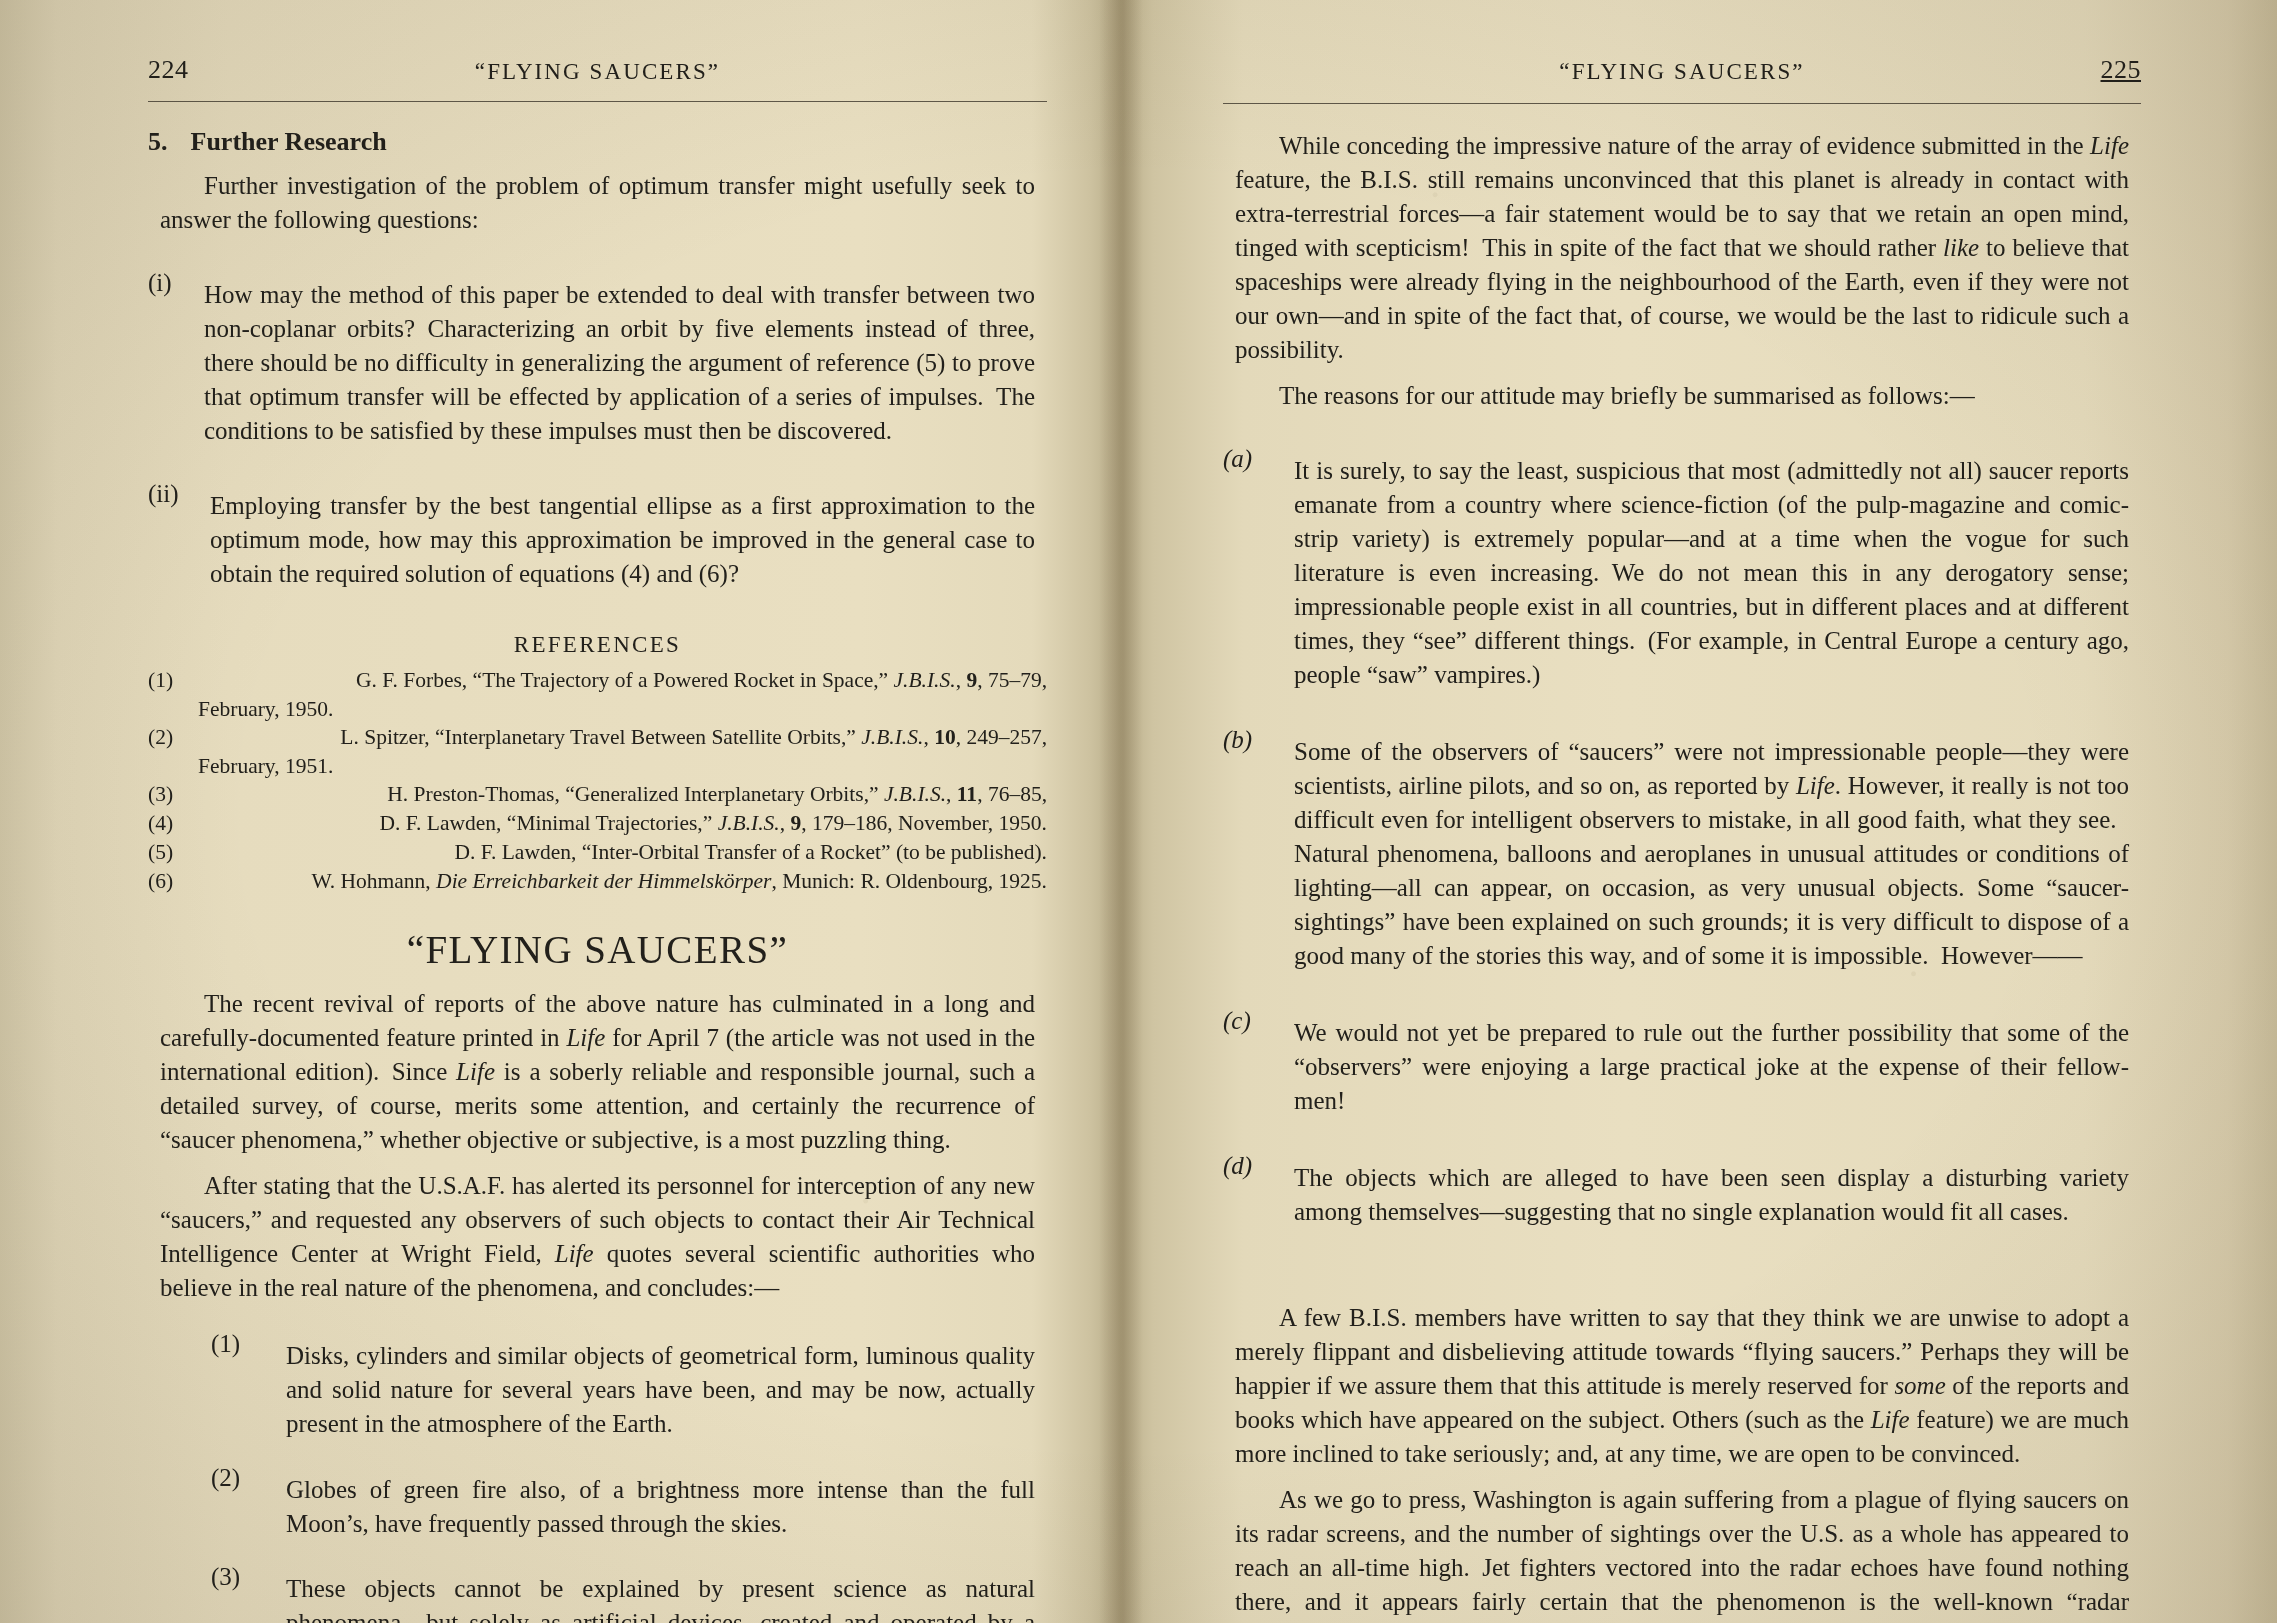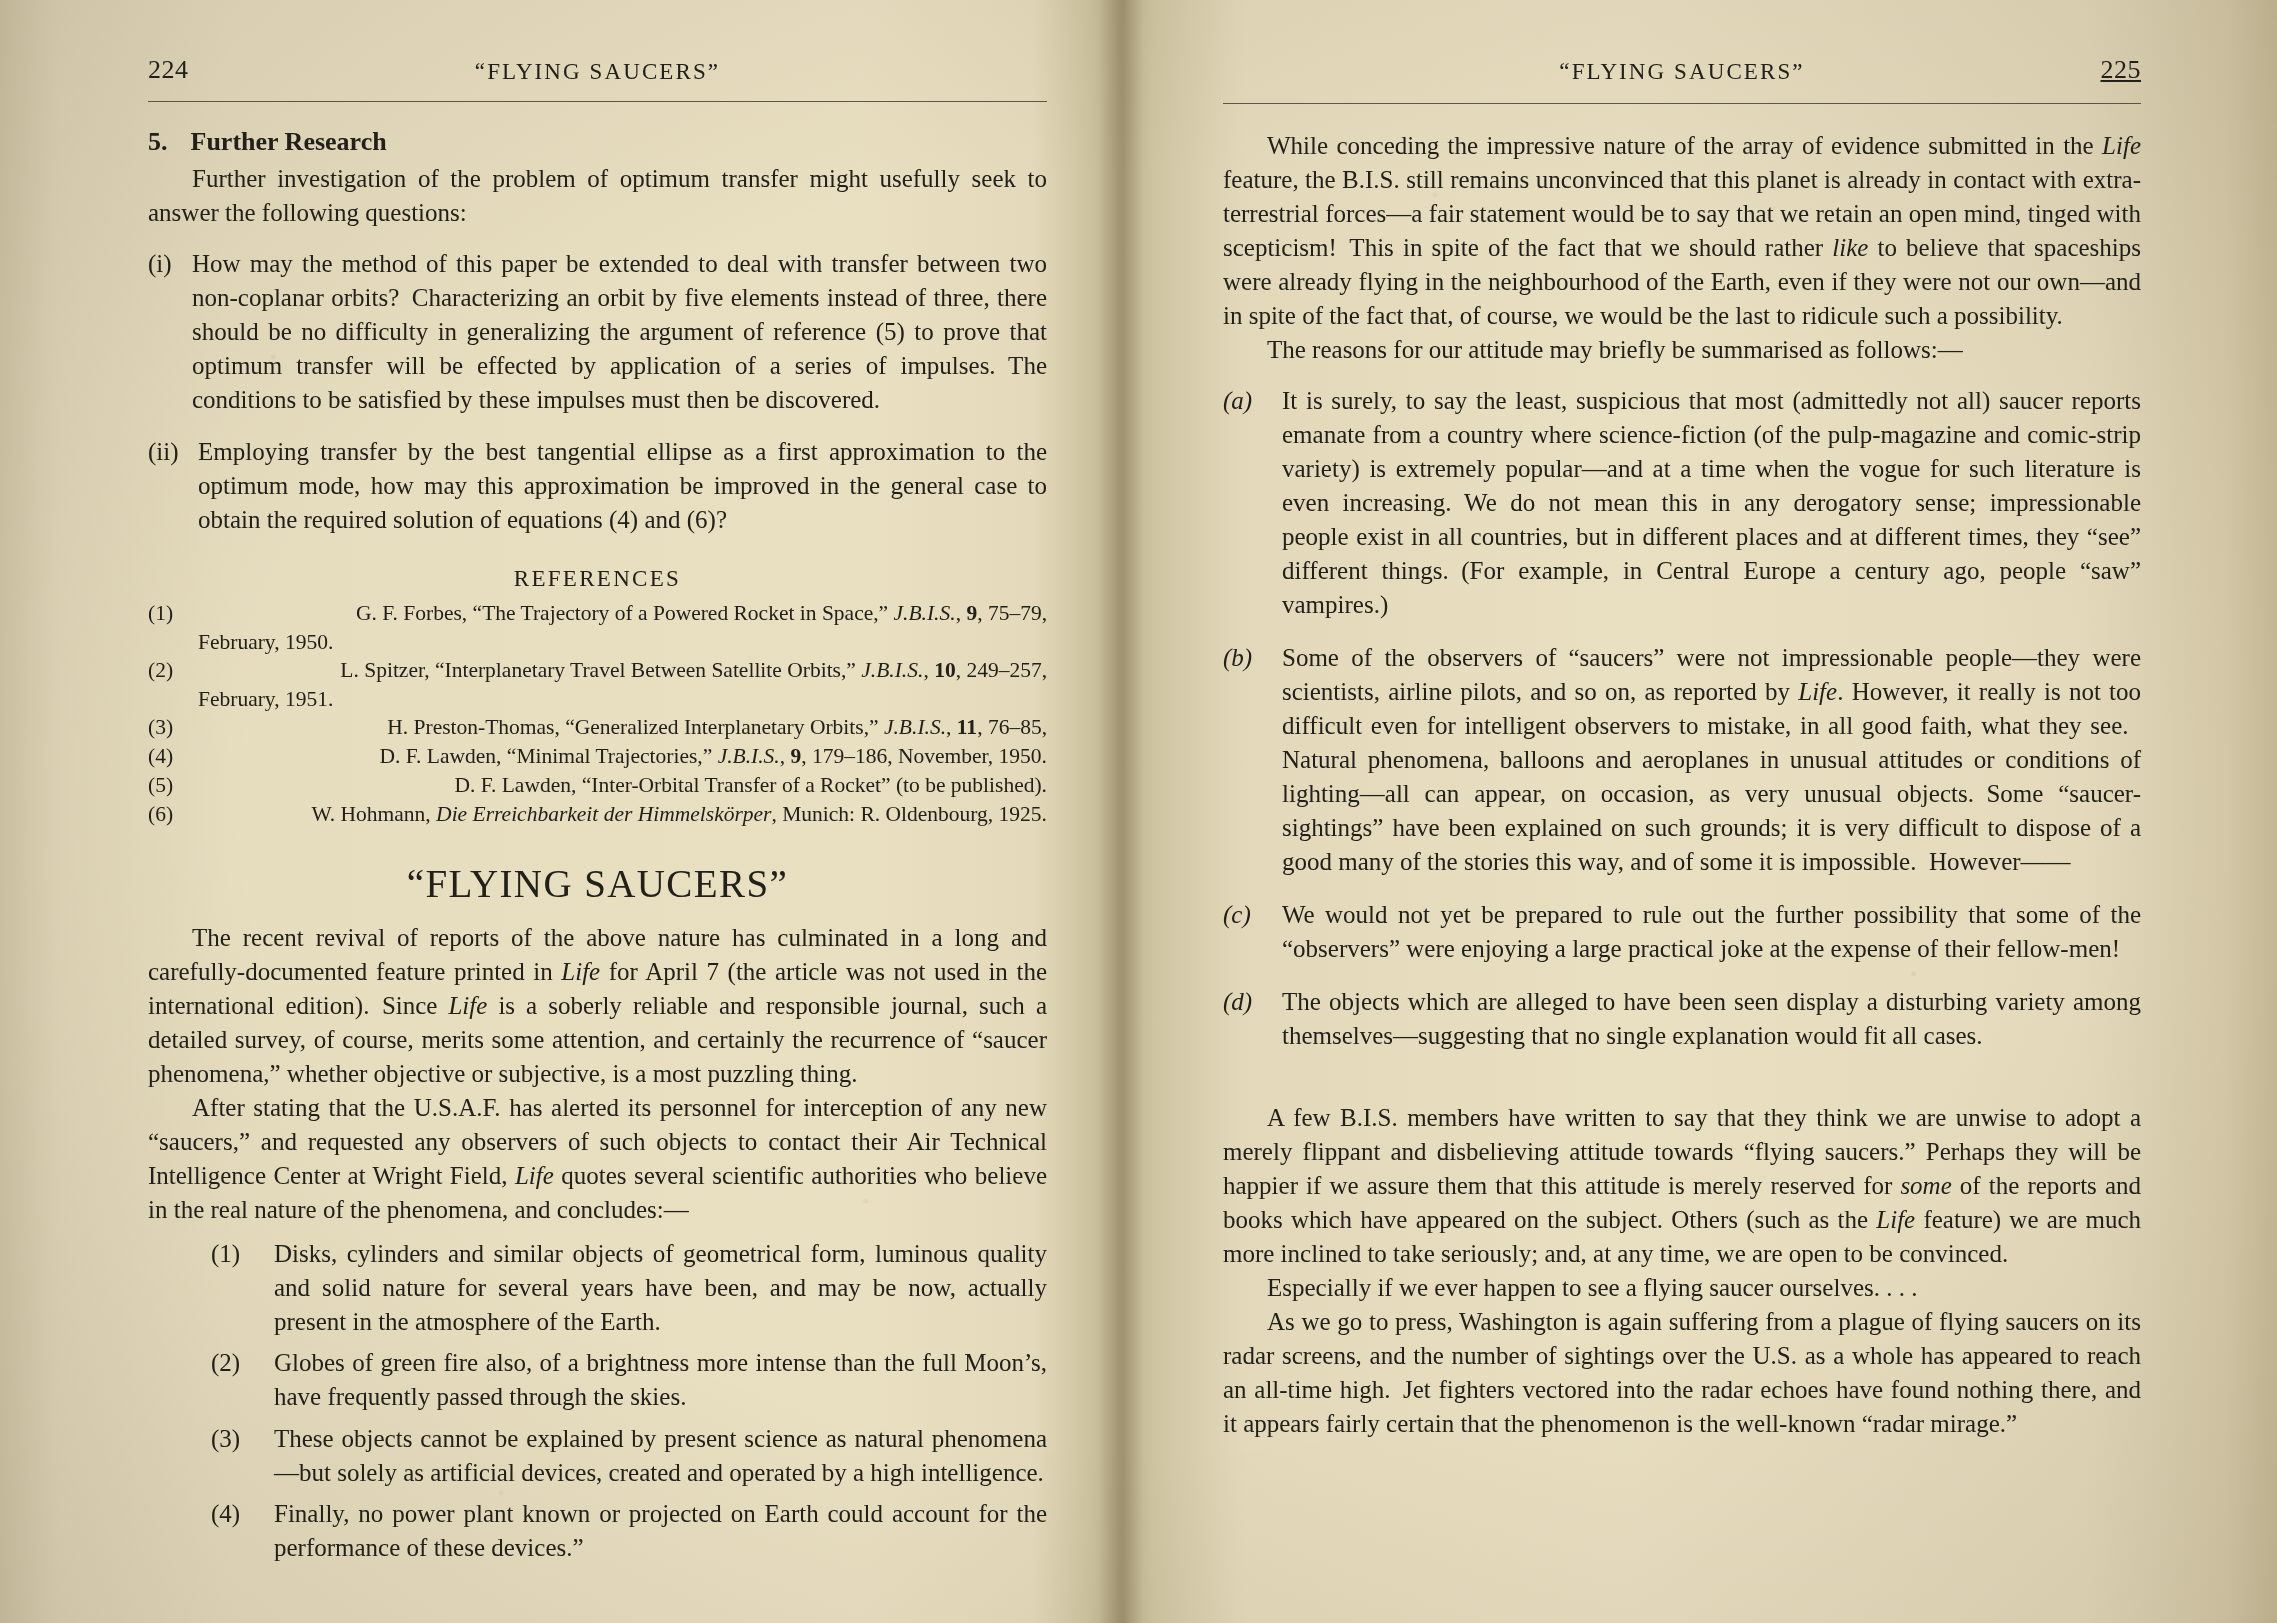--- a/index.html
+++ b/index.html
@@ -92,21 +92,21 @@
     border-top: 1.5px solid #3c362a;
     margin: 3.8px 0 25px 0;
     opacity: 0.8;
   }
   .rule-right { margin-top: 5.7px; }
 
   p, li, div.para {
     font-size: 25px;
     line-height: 34px;
     text-align: justify;
-    margin: 0;
+    margin: 12px;
     -webkit-hyphens: none;
     hyphens: none;
   }
   .indent { text-indent: 44px; }
   .sec-head {
     font-size: 26px;
     font-weight: bold;
     margin: 0 0 5.7px 0;
     text-indent: 0;
   }
@@ -277,19 +277,18 @@
           <div class="letter-body para">We would not yet be prepared to rule out the further possibility that some of the “observers” were enjoying a large practical joke at the expense of their fellow-men!</div>
         </div>
         <div class="letter-row">
           <div class="letter-mark">(d)</div>
           <div class="letter-body para">The objects which are alleged to have been seen display a disturbing variety among themselves—suggesting that no single explanation would fit all cases.</div>
         </div>
       </div>
 
       <div class="gap-l"></div>
       <div class="para indent">A few B.I.S. members have written to say that they think we are unwise to adopt a merely flippant and disbelieving attitude towards “flying saucers.” Perhaps they will be happier if we assure them that this attitude is merely reserved for <i>some</i> of the reports and books which have appeared on the subject. Others (such as the <i>Life</i> feature) we are much more inclined to take seriously; and, at any time, we are open to be convinced.</div>
-      <div class="para indent">Especially if we ever happen to see a flying saucer ourselves. . . .</div>
       <div class="para indent">As we go to press, Washington is again suffering from a plague of flying saucers on its radar screens, and the number of sightings over the U.S. as a whole has appeared to reach an all-time high. Jet fighters vectored into the radar echoes have found nothing there, and it appears fairly certain that the phenomenon is the well-known “radar mirage.”</div>
 
     </div>
   </div>
 </div>
 
 
 </body></html>

